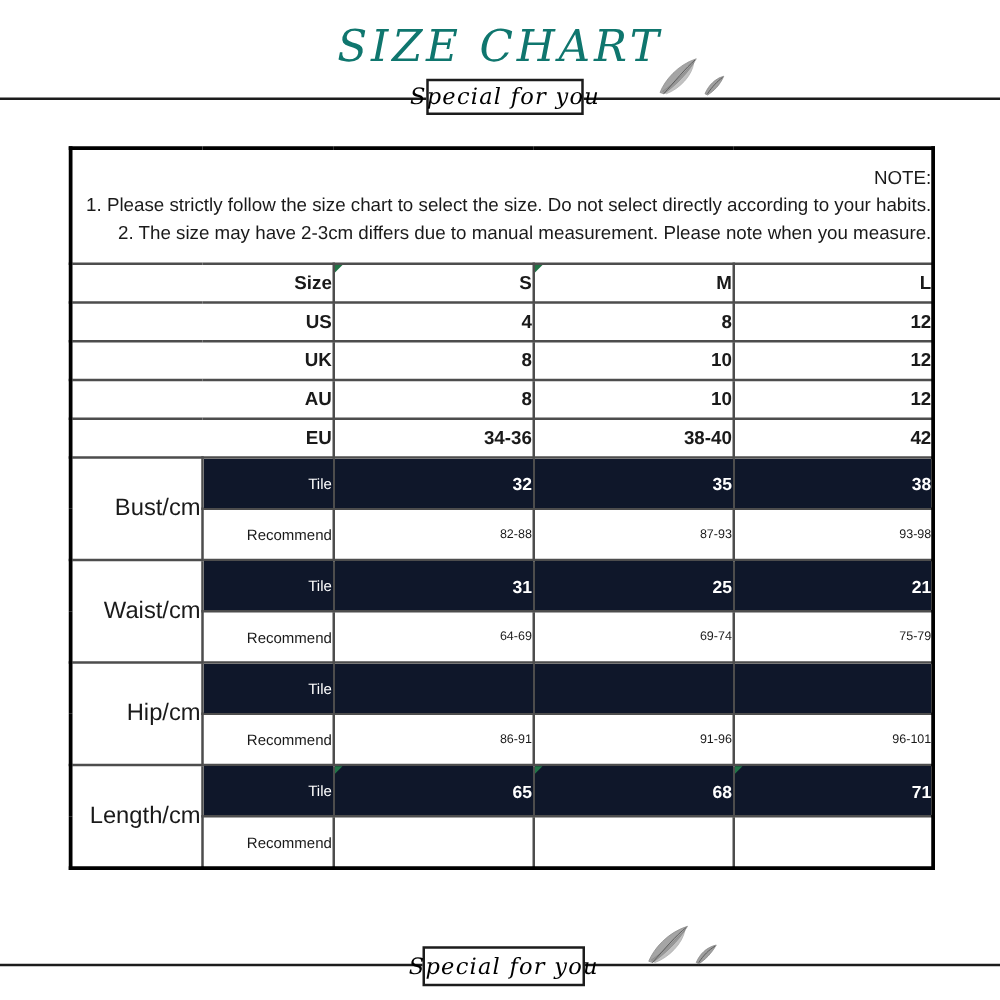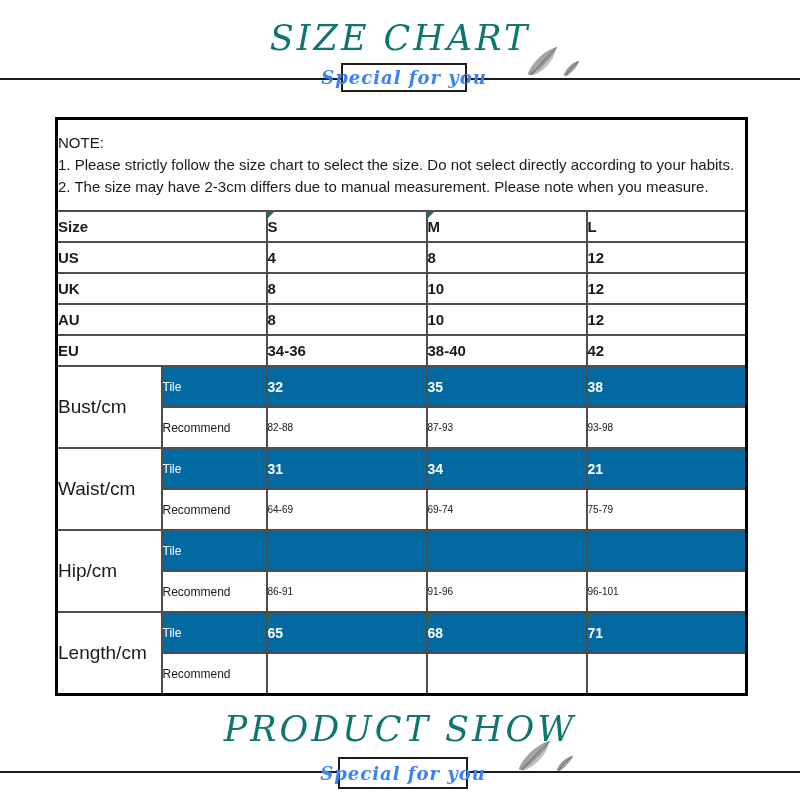--- a/index.html
+++ b/index.html
@@ -10,43 +10,43 @@
   .rule{position:absolute;left:0;width:800px;height:2px;background:#1c1c1c;}
   #top-rule{top:78px;}
   #bottom-rule{top:771px;}
   .big-title{position:absolute;left:0;right:0;text-align:center;
              font-family:"DejaVu Serif",serif;font-style:italic;font-weight:400;
              font-size:35px;letter-spacing:3px;color:#0f766e;white-space:nowrap;}
   #size-chart-title{top:18px;}
   #product-show-title{top:709px;}
   .banner-box{position:absolute;background:#fff;border:2px solid #1c1c1c;z-index:2;
               display:flex;align-items:center;justify-content:center;
-              font-family:"DejaVu Serif",serif;font-style:italic;font-weight:700;
-              font-size:18px;letter-spacing:1px;color:#3b82f6;white-space:nowrap;}
+              font-family:"DejaVu Serif",serif;font-style:italic;font-weight:400;
+              font-size:18px;letter-spacing:1px;color:#000000;white-space:nowrap;}
   #top-banner{left:341px;top:63px;width:122px;height:25px;}
   #bottom-banner{left:338px;top:757px;width:126px;height:28px;}
   .feathers{position:absolute;z-index:1;}
   #top-feathers{left:524px;top:44px;}
   #bottom-feathers{left:514px;top:737px;}
 
   
   table.size-table{position:absolute;left:55px;top:117px;width:690px;
                    border-collapse:collapse;table-layout:fixed;
                    border:3px solid #000;}
-  .size-table td{border:2px solid #4d4d4d;text-align:left;vertical-align:middle;
+  .size-table td{border:2px solid #4d4d4d;text-align:right;vertical-align:middle;
                  padding:0;position:relative;color:#1a1a1a;}
   .note-cell{height:90px;font-size:15px;line-height:22px;font-weight:400;}
   .note-cell .note-head{display:block;}
   tr.region-row td{height:29px;font-size:15px;font-weight:700;}
   tr.msr-row td{height:39px;}
   td.measure-label{font-size:19px;font-weight:400;}
   td.sub{font-size:12px;font-weight:400;}
   td.tile-val{font-size:14px;font-weight:700;}
   td.rec-val{font-size:10px;font-weight:400;}
-  td.dark{background:#0369a1;color:#ffffff;}
+  td.dark{background:#0f172a;color:#ffffff;}
   td.dark.sub{color:#ffffff;}
   .corner{position:absolute;top:0;left:0;width:0;height:0;
           border-top:6px solid #217346;border-right:6px solid transparent;}
 </style>
 </head>
 <body>
 
 <div id="page">
 
   <div class="big-title" id="size-chart-title">SIZE CHART</div>
@@ -124,21 +124,21 @@
       <td class="sub">Recommend</td>
       <td class="rec-val">82-88</td>
       <td class="rec-val">87-93</td>
       <td class="rec-val">93-98</td>
     </tr>
 
     <tr class="msr-row">
       <td class="measure-label" rowspan="2">Waist/cm</td>
       <td class="sub dark">Tile</td>
       <td class="tile-val dark">31</td>
-      <td class="tile-val dark">34</td>
+      <td class="tile-val dark">25</td>
       <td class="tile-val dark">21</td>
     </tr>
     <tr class="msr-row">
       <td class="sub">Recommend</td>
       <td class="rec-val">64-69</td>
       <td class="rec-val">69-74</td>
       <td class="rec-val">75-79</td>
     </tr>
 
     <tr class="msr-row">
@@ -164,21 +164,20 @@
     </tr>
     <tr class="msr-row">
       <td class="sub">Recommend</td>
       <td class="rec-val"></td>
       <td class="rec-val"></td>
       <td class="rec-val"></td>
     </tr>
   </tbody>
     </table>
 
-  <div class="big-title" id="product-show-title">PRODUCT SHOW</div>
   <div class="rule" id="bottom-rule"></div>
   <div class="banner-box" id="bottom-banner">
     <span>Special for you</span>
   </div>
   <svg class="feathers" id="bottom-feathers" width="70" height="38" viewBox="0 0 70 38">
     <g fill="#8f8f8f" stroke="#6e6e6e" stroke-width="0.6">
       <path d="M5 32 C 9 22, 20 9, 36 4 C 29 16, 17 27, 8 33 Z" opacity="0.8"></path>
       <path d="M7 31 C 15 26, 26 15, 34 7 C 32 18, 21 29, 10 33 Z" opacity="0.55"></path>
       <path d="M43 33 C 46 26, 51 21, 59 19 C 55 26, 50 31, 45 34 Z" opacity="0.85"></path>
     </g>

